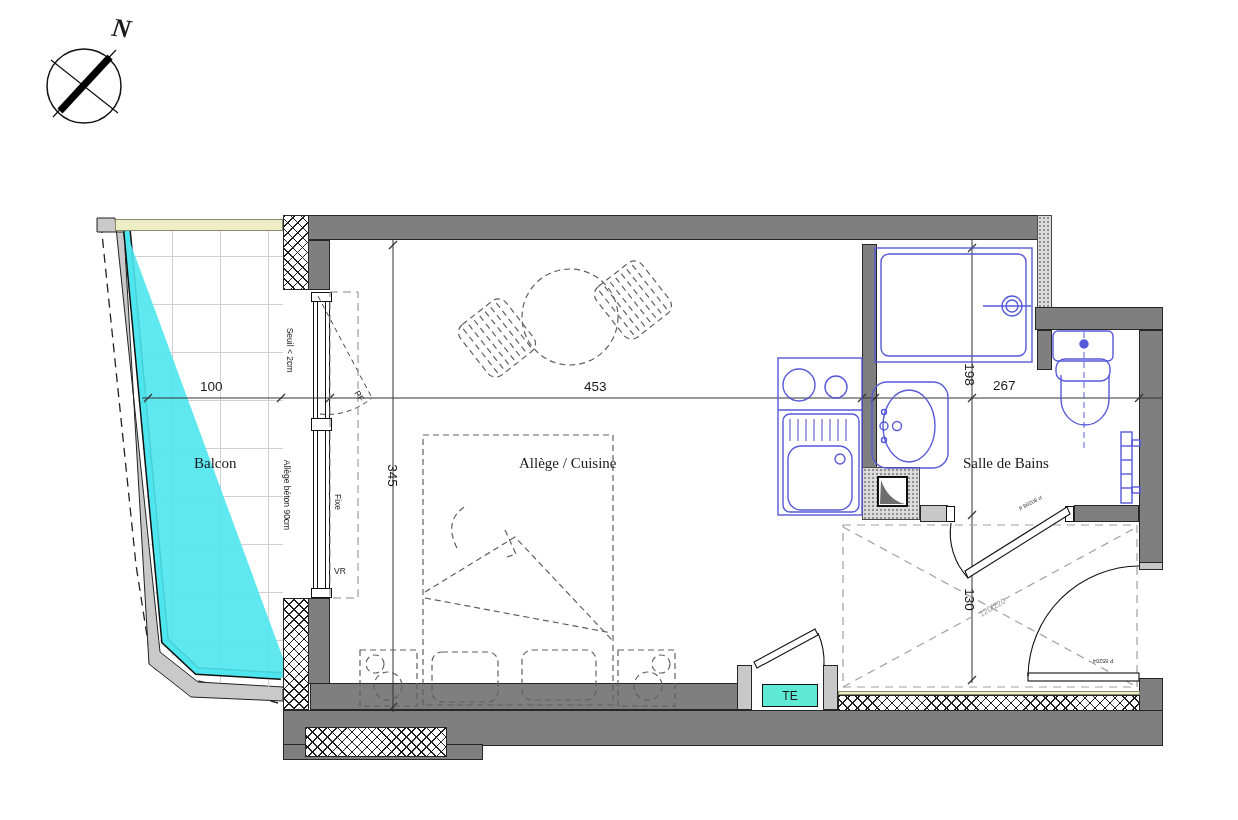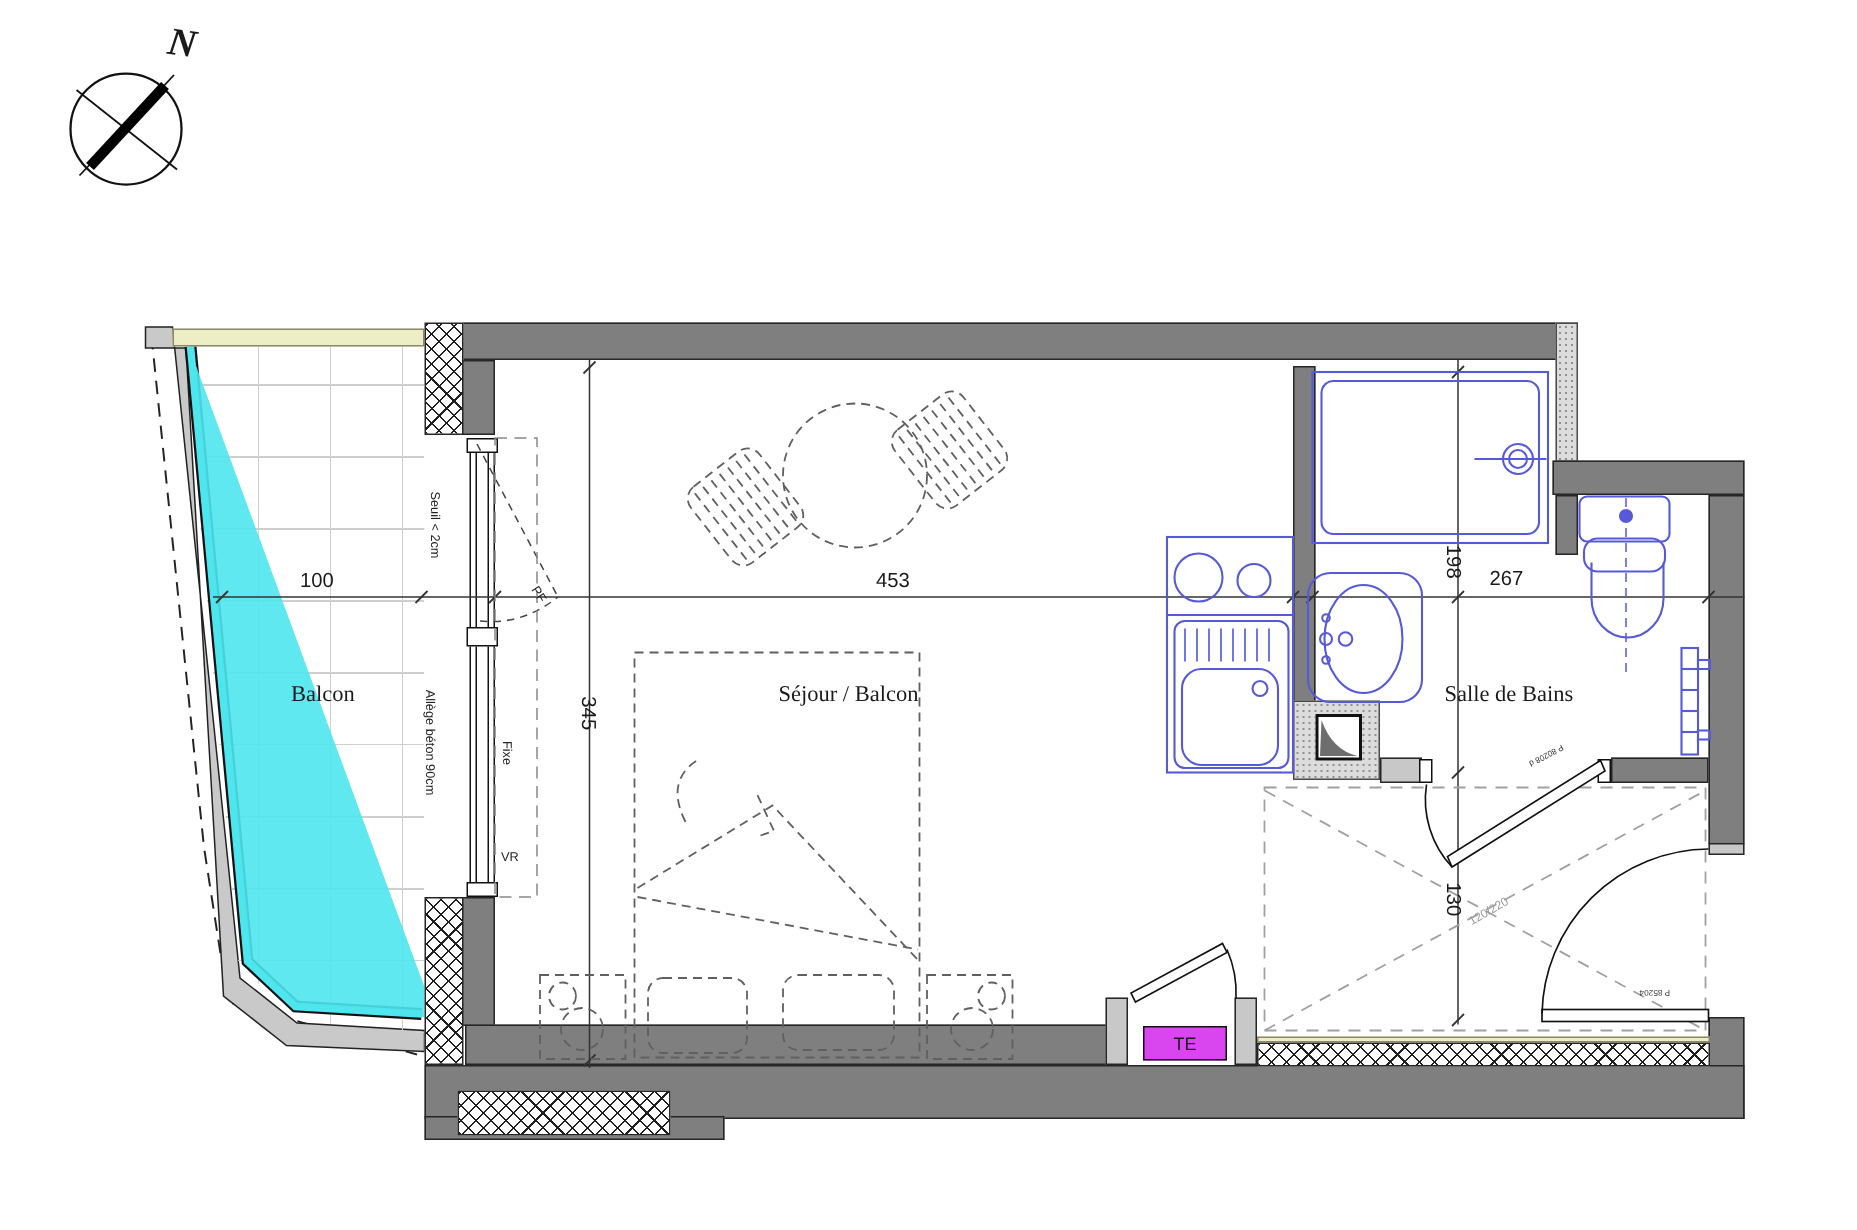--- a/index.html
+++ b/index.html
@@ -17,21 +17,21 @@
   .tiles{position:absolute;box-sizing:border-box;
      background-image:
        repeating-linear-gradient(0deg,#cfcfcf 0 1px,transparent 1px 48px),
        repeating-linear-gradient(90deg,#cfcfcf 0 1px,transparent 1px 48px);}
   .lbl{position:absolute;font-size:15px;white-space:nowrap;font-family:Liberation Serif, serif;}
   .dim{position:absolute;font-size:13.5px;white-space:nowrap;}
   .vdim{transform:rotate(90deg);transform-origin:center;}
   .small{position:absolute;font-size:8.5px;color:#222;white-space:nowrap;}
   .tiny{position:absolute;font-size:5.5px;color:#333;white-space:nowrap;}
   .vsmall{transform:rotate(90deg);transform-origin:center;}
-  .te-box{position:absolute;box-sizing:border-box;background:#d946ef;border:1.4px solid #111;
+  .te-box{position:absolute;box-sizing:border-box;background:#5eead4;border:1.4px solid #111;
      display:flex;align-items:center;justify-content:center;font-size:12px;}
   .frame{position:absolute;box-sizing:border-box;background:#fff;border:1px solid #111;}
   svg{position:absolute;left:0;top:0;}
   .n-label{position:absolute;font-size:26px;font-weight:bold;font-style:italic;
      font-family:"Liberation Serif", serif;}
 </style>
 </head>
 <body>
 
 <div class="plan">
@@ -240,21 +240,21 @@
     </g>
   </svg>
 
   <svg width="1238" height="820">
     <path d="M 880,504 L 905,504 Q 888,500 881,480 Z" fill="#6e6e6e" stroke="none"></path>
   </svg>
 
   <div class="n-label" style="left:112px;top:14px;transform:rotate(8deg);">N</div>
 
   <div class="lbl" style="left:194px;top:455px;">Balcon</div>
-  <div class="lbl" style="left:519px;top:455px;">Séjour / Balcon</div>
+  <div class="lbl" style="left:519px;top:455px;">Allège / Cuisine</div>
   <div class="lbl" style="left:963px;top:455px;">Salle de Bains</div>
 
   <div class="dim" style="left:200px;top:379px;">100</div>
   <div class="dim" style="left:584px;top:379px;">453</div>
   <div class="dim" style="left:993px;top:378px;">267</div>
   <div class="dim vdim" style="left:381px;top:468px;">345</div>
   <div class="dim vdim" style="left:958px;top:367px;">198</div>
   <div class="dim vdim" style="left:958px;top:592px;">130</div>
 
   <div class="small vsmall" style="left:268px;top:345px;">Seuil &lt; 2cm</div>

